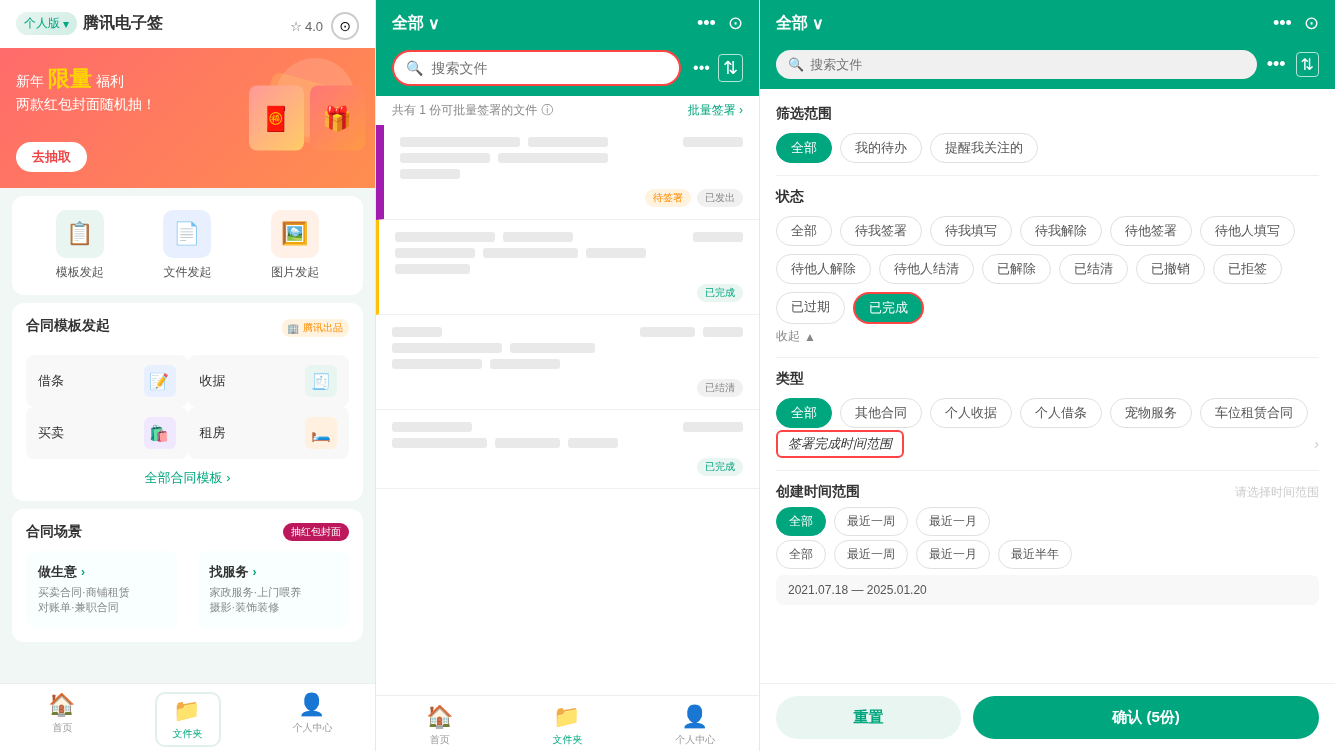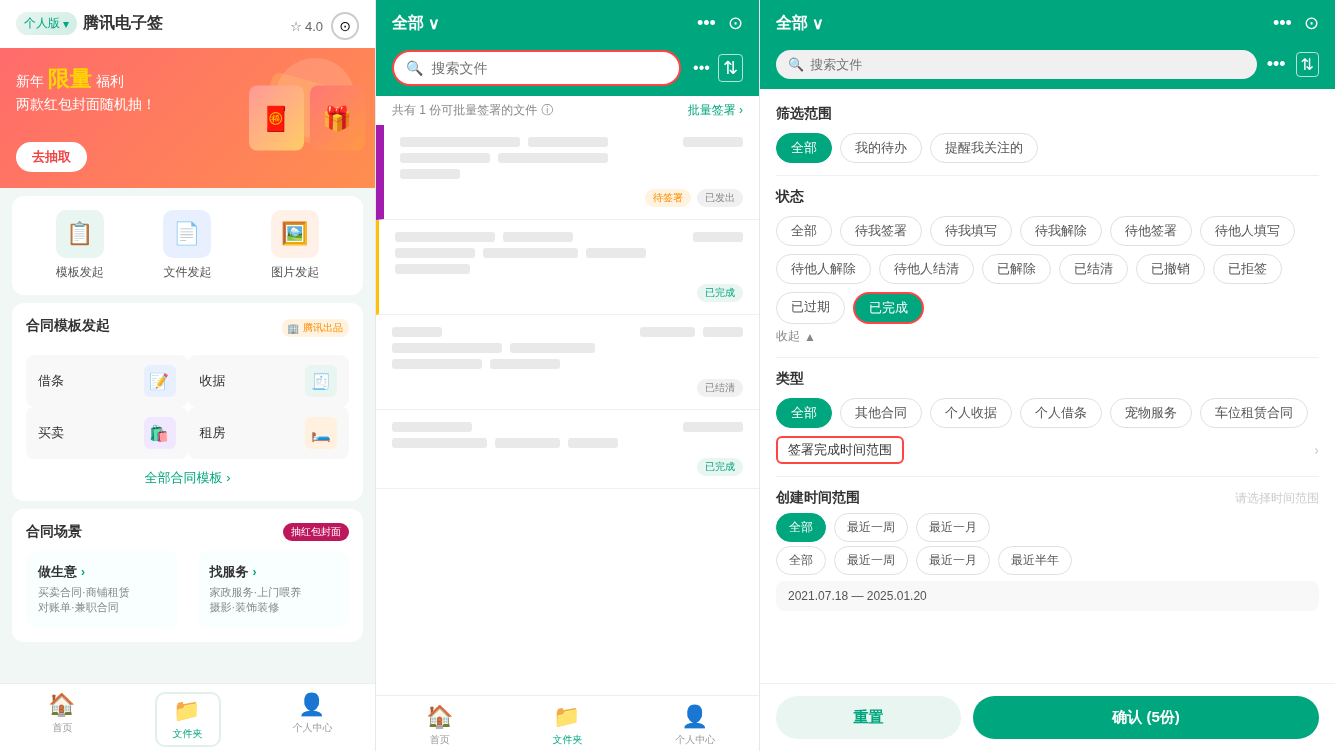--- a/index.html
+++ b/index.html
@@ -964,21 +964,21 @@
       <div class="filter-section-title">类型</div>
       <div class="filter-tags">
         <div class="filter-tag active">全部</div>
         <div class="filter-tag">其他合同</div>
         <div class="filter-tag">个人收据</div>
         <div class="filter-tag">个人借条</div>
         <div class="filter-tag">宠物服务</div>
         <div class="filter-tag">车位租赁合同</div>
       </div>
 
-      <div style="margin-top:8px;">
+      <div style="margin-top:2px;font-style:italic;">
         <div class="section-label-row">
           <div style="display:flex;align-items:center;gap:6px;">
             <span style="font-size:13px;color:#333;font-weight:500;border:2px solid #ff4444;padding:3px 10px;border-radius:6px;">签署完成时间范围</span>
           </div>
           <span class="right-arrow-icon">›</span>
         </div>
       </div>
     </div>
 
     <div class="filter-divider"></div>

